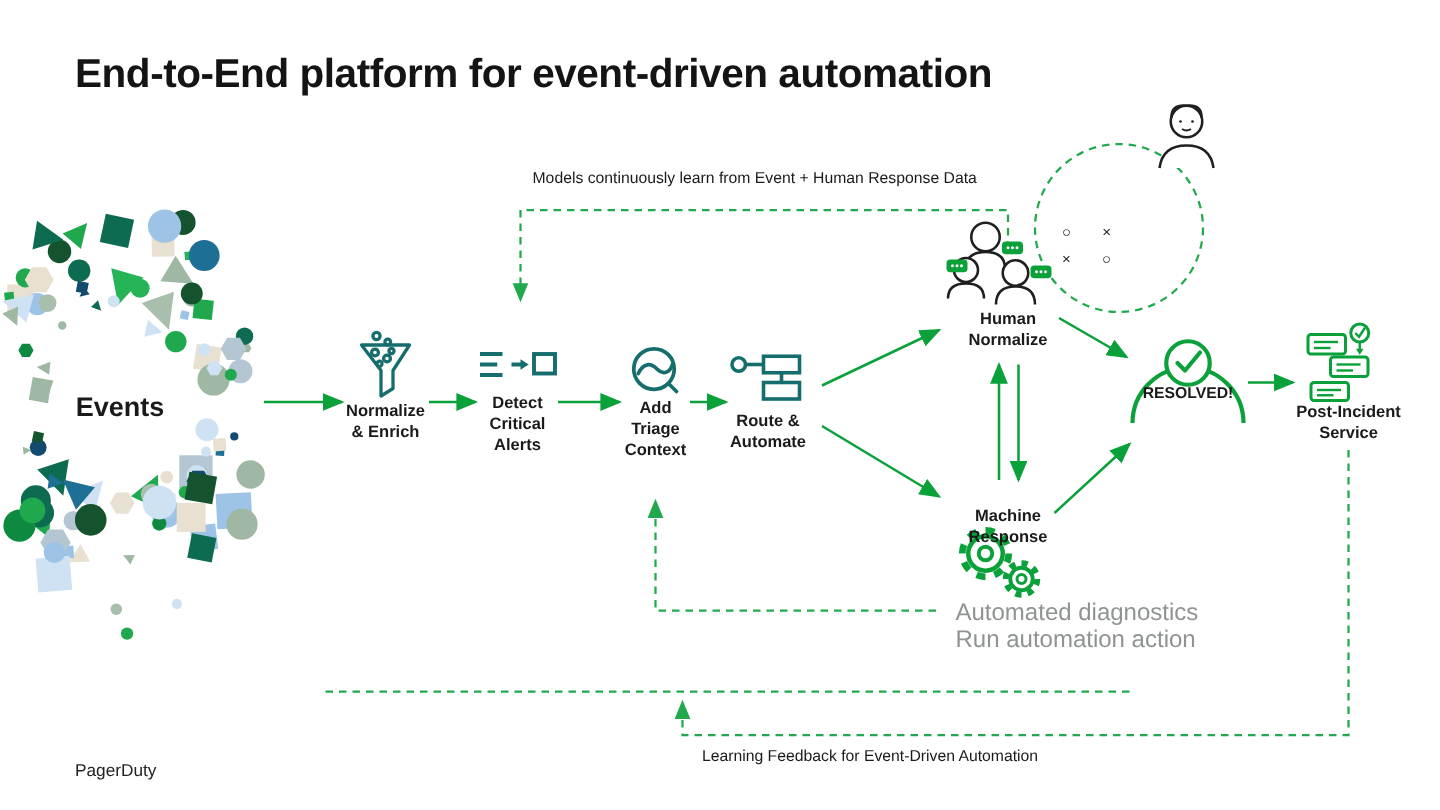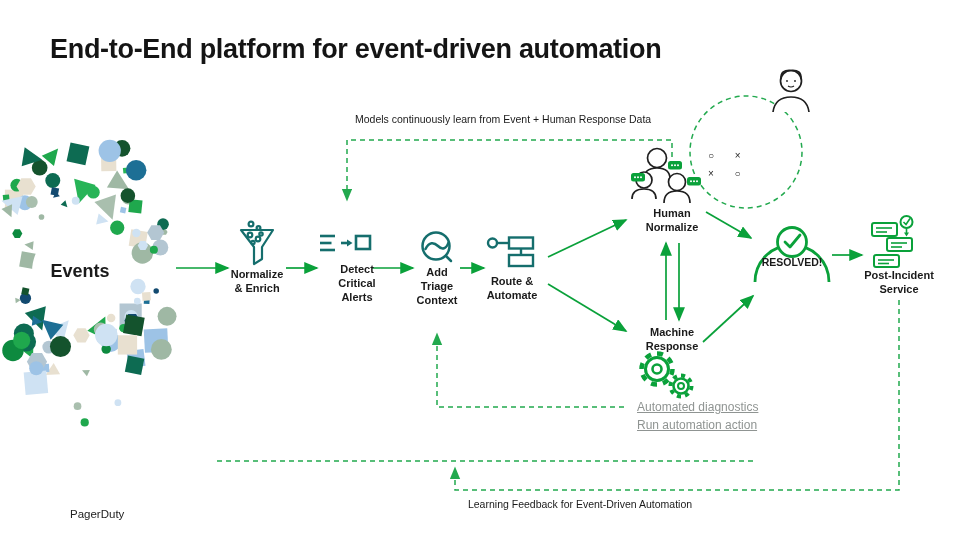--- a/index.html
+++ b/index.html
@@ -4,26 +4,26 @@
 <style>
   html,body{margin:0;padding:0;background:#fff;}
   #slide{position:relative;width:960px;height:540px;background:#fff;overflow:hidden;
          font-family:"Liberation Sans","DejaVu Sans",sans-serif;color:#1a1a1a;}
   svg.layer{position:absolute;left:0;top:0;width:960px;height:540px;}
   .abs{position:absolute;}
   #title{left:50px;top:34px;font-size:27px;font-weight:700;letter-spacing:-.3px;color:#141414;}
   .lbl{position:absolute;font-size:11px;font-weight:700;line-height:1.25;text-align:center;
        white-space:pre-line;color:#1a1a1a;}
   .note{position:absolute;font-size:10.5px;font-weight:400;color:#1a1a1a;}
-  .note-gray{position:absolute;font-size:12px;font-weight:400;color:#8f9492;text-decoration:underline;}
+  .note-gray{position:absolute;font-size:16px;font-weight:400;color:#8f9492;}
   #events-label{left:30px;top:261px;width:100px;text-align:center;font-size:18px;font-weight:700;}
   #resolved-label{left:757px;top:256px;width:70px;font-size:10.5px;}
   #marks{left:708px;top:147px;width:48px;font-size:10px;line-height:1.75;color:#1f1f1f;
          letter-spacing:9px;font-weight:400;}
-  #brand{left:70px;top:508px;font-size:11.5px;font-weight:400;color:#222;}
+  #brand{left:50px;top:508px;font-size:11.5px;font-weight:400;color:#222;}
   #feedback-note{left:430px;top:498px;width:300px;text-align:center;}
   .icon{position:absolute;}
 </style>
 </head>
 <body>
 
 <div id="slide">
 
   <svg class="layer" id="mosaic" viewBox="0 0 960 540">
       <rect x="4.877521539968393" y="189.65583852732527" width="18.27559579036925" height="18.27559579036925" transform="rotate(0 14.015319435153017 198.7936364225099)" fill="#e8e0d0"></rect>
@@ -271,31 +271,31 @@
       <path d="M21,29 H37"></path>
         <path d="M21,33 H32"></path>
       <path d="M8,46 H24"></path>
         <path d="M8,49.5 H19"></path>
     </g>
     <path d="M34,18.5 L36.5,22.5 L39,18.5 Z" fill="#0aa13a"></path>
   </svg>
 
   <div class="lbl" style="left:217px;top:268px;width:80px">Normalize
 &amp; Enrich</div>
-  <div class="lbl" style="left:317px;top:263px;width:80px">Detect
+  <div class="lbl" style="left:305px;top:263px;width:80px">Detect
 Critical
 Alerts</div>
   <div class="lbl" style="left:472px;top:275px;width:80px">Route &amp;
 Automate</div>
   <div class="lbl" style="left:397px;top:266px;width:80px">Add
 Triage
 Context</div>
   <div class="lbl" style="left:632px;top:207px;width:80px">Human
 Normalize</div>
-  <div class="lbl" style="left:632px;top:326px;width:80px">Machine
+  <div class="lbl" style="left:632px;top:338px;width:80px">Machine
 Response</div>
   <div class="lbl" id="resolved-label">RESOLVED!</div>
   <div class="lbl" style="left:854px;top:269px;width:90px">Post-Incident
 Service</div>
 
   <div class="note" style="left:355px;top:113px">Models continuously learn from Event + Human Response Data</div>
   <div class="note-gray" style="left:637px;top:400px">Automated diagnostics</div>
   <div class="note-gray" style="left:637px;top:418px">Run automation action</div>
   <div class="note" id="feedback-note">Learning Feedback for Event-Driven Automation</div>
 

